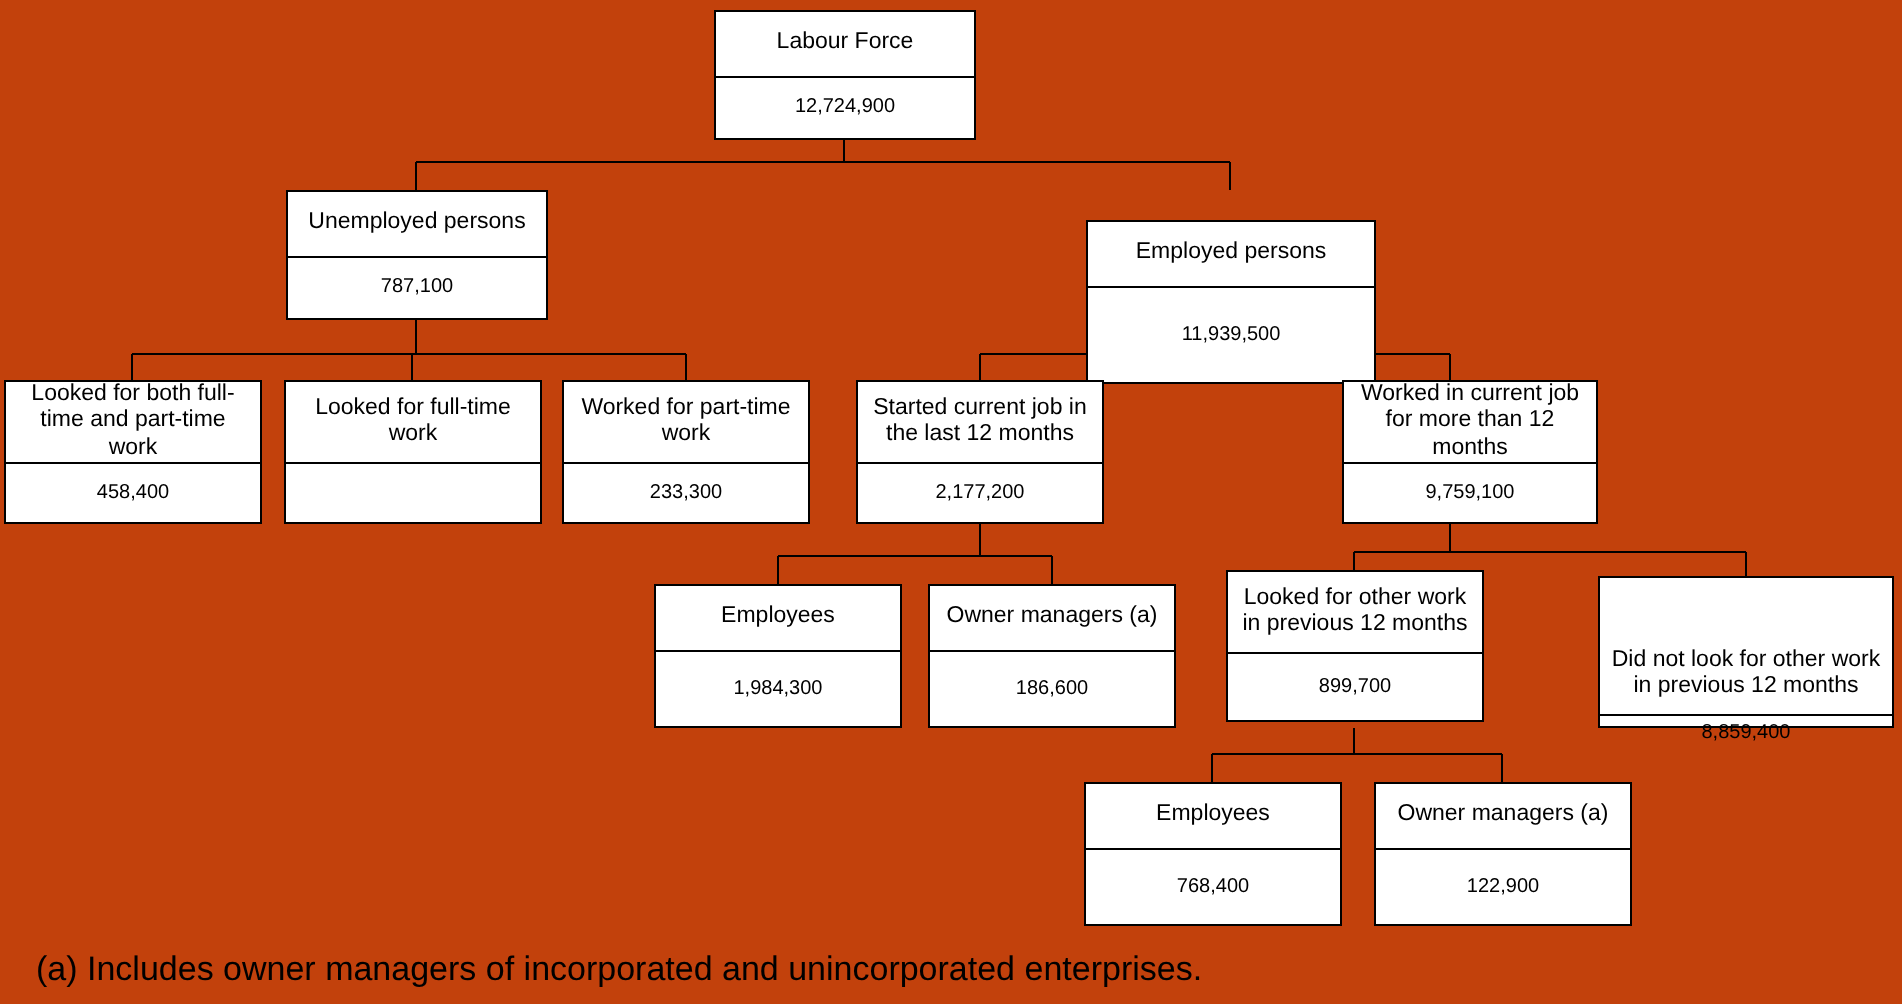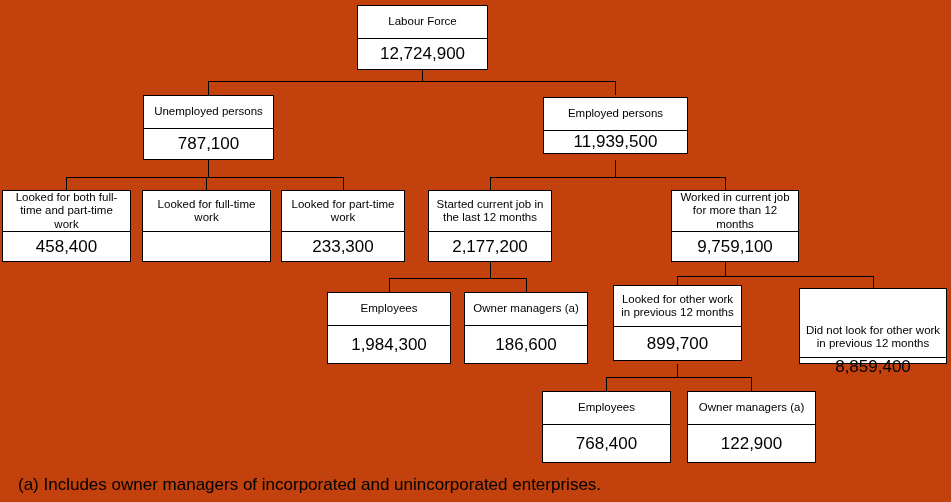--- a/index.html
+++ b/index.html
@@ -46,21 +46,21 @@
     line-height: 13.5px;
   }
   .node-value {
     flex: 1 1 auto;
     display: flex;
     align-items: center;
     justify-content: center;
     text-align: center;
     padding: 2px 4px;
     box-sizing: border-box;
-    font-size: 17px;
+    font-size: 10px;
     line-height: 13.5px;
   }
   .footnote {
     position: absolute;
     font-size: 17px;
     line-height: 14px;
     white-space: nowrap;
   }
 </style>
 </head>
@@ -96,33 +96,33 @@
     </svg>
   <div id="nodes">
       <div class="node" style="left: 357px; top: 5px; width: 131px; height: 65px;">
         <div class="node-label" style="height: 33px;">Labour Force</div>
         <div class="node-value">12,724,900</div>
       </div>
       <div class="node" style="left: 143px; top: 95px; width: 131px; height: 65px;">
         <div class="node-label" style="height: 33px;">Unemployed persons</div>
         <div class="node-value">787,100</div>
       </div>
-      <div class="node" style="left: 543px; top: 97px; width: 145px; height: 57px;">
+      <div class="node" style="left: 543px; top: 110px; width: 145px; height: 82px;">
         <div class="node-label" style="height: 33px;">Employed persons</div>
         <div class="node-value">11,939,500</div>
       </div>
       <div class="node" style="left: 2px; top: 190px; width: 129px; height: 72px;">
         <div class="node-label" style="height: 41px;">Looked for both full-time and part-time  work</div>
         <div class="node-value">458,400</div>
       </div>
       <div class="node" style="left: 142px; top: 190px; width: 129px; height: 72px;">
         <div class="node-label" style="height: 41px;">Looked for full-time work</div>
       </div>
       <div class="node" style="left: 281px; top: 190px; width: 124px; height: 72px;">
-        <div class="node-label" style="height: 41px;">Looked for part-time work</div>
+        <div class="node-label" style="height: 41px;">Worked for part-time work</div>
         <div class="node-value">233,300</div>
       </div>
       <div class="node" style="left: 428px; top: 190px; width: 124px; height: 72px;">
         <div class="node-label" style="height: 41px;">Started current job in the last 12 months</div>
         <div class="node-value">2,177,200</div>
       </div>
       <div class="node" style="left: 671px; top: 190px; width: 128px; height: 72px;">
         <div class="node-label" style="height: 41px;">Worked in current job for more than 12 months</div>
         <div class="node-value">9,759,100</div>
       </div>

